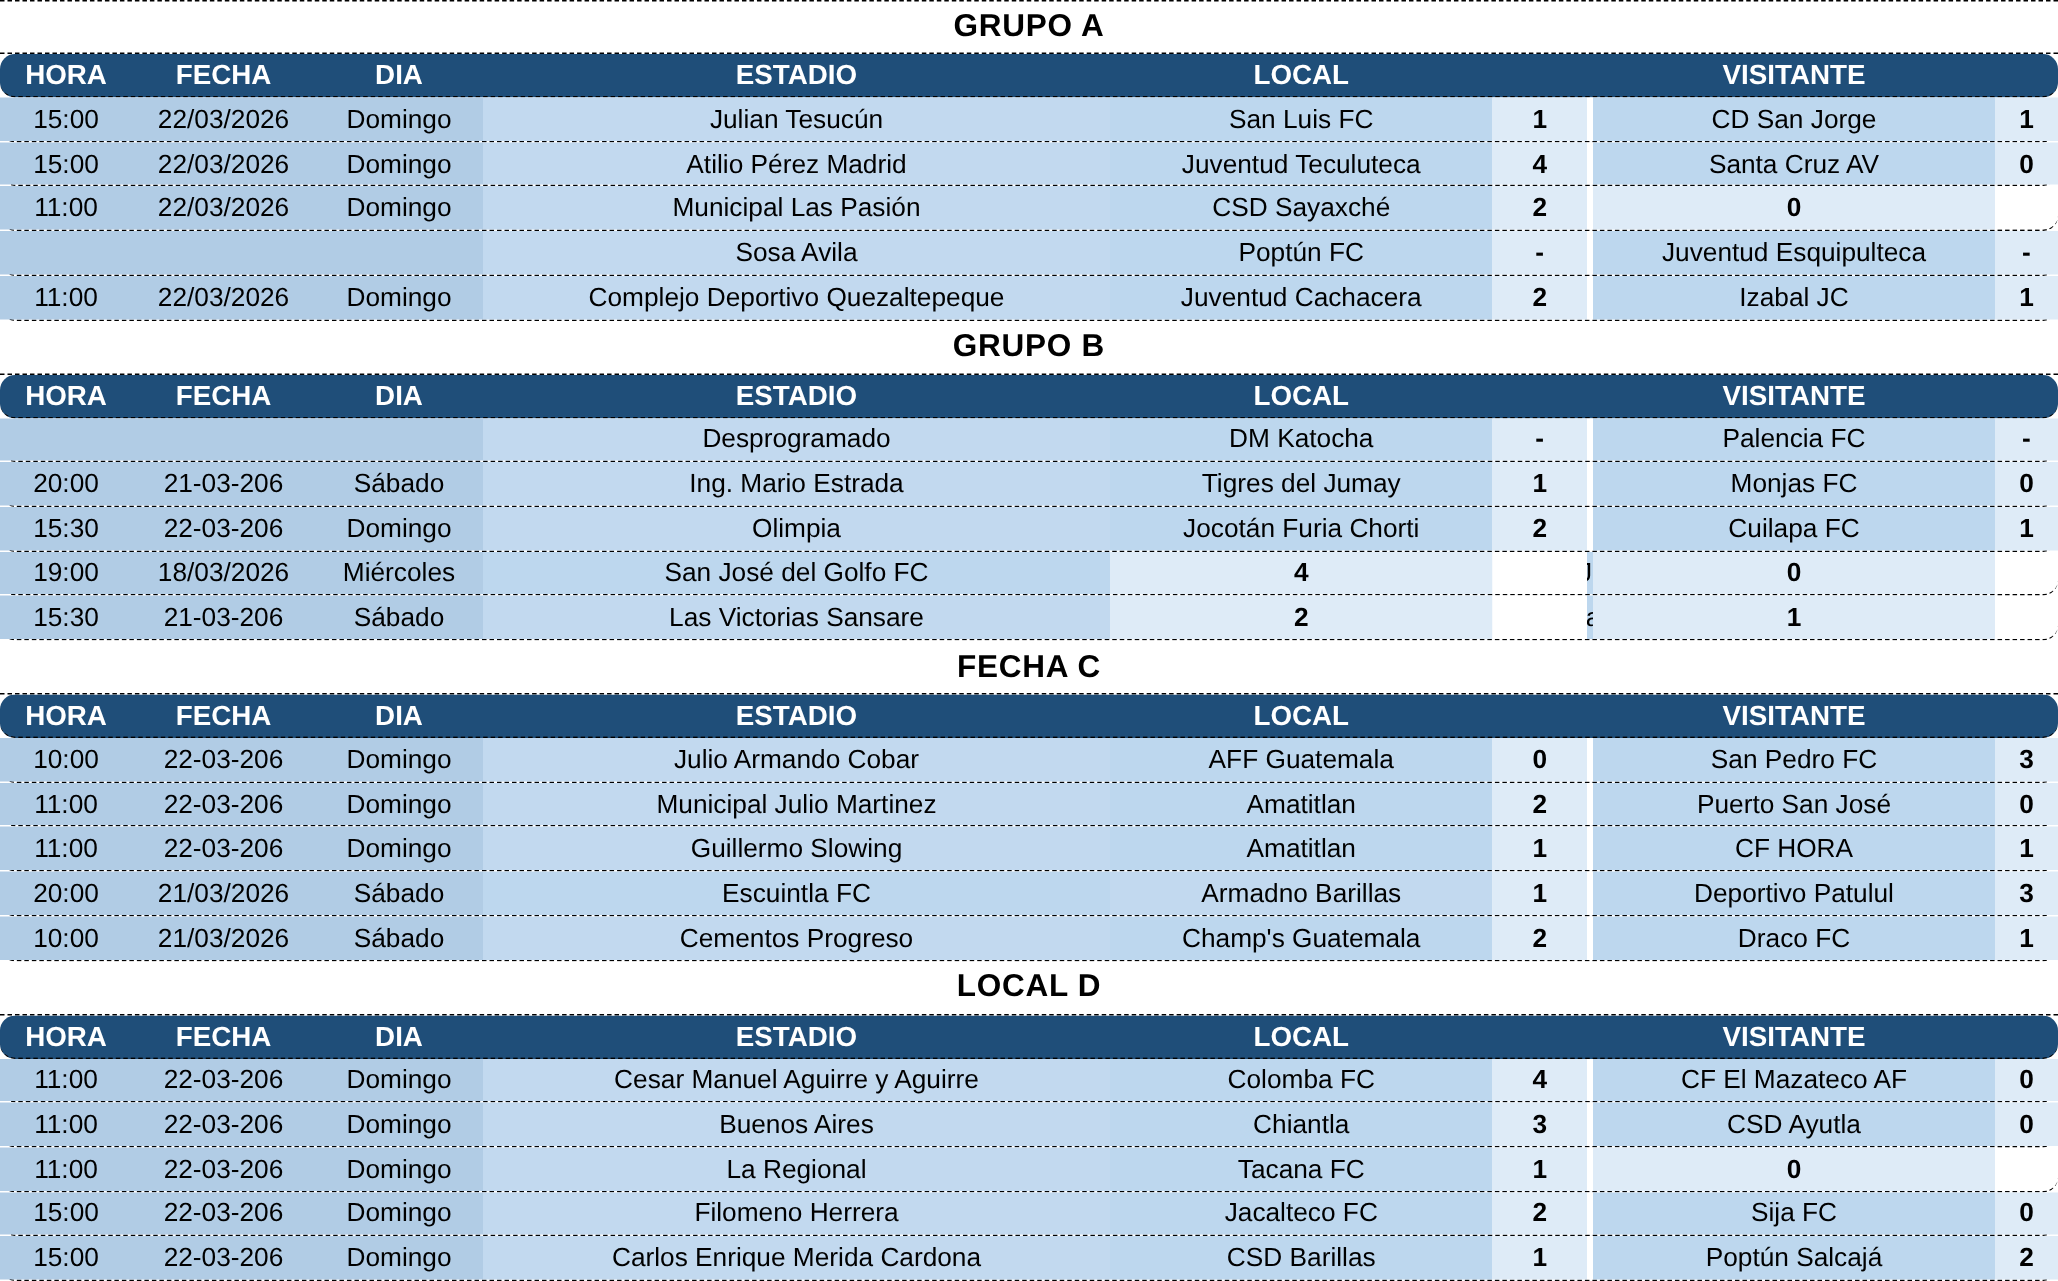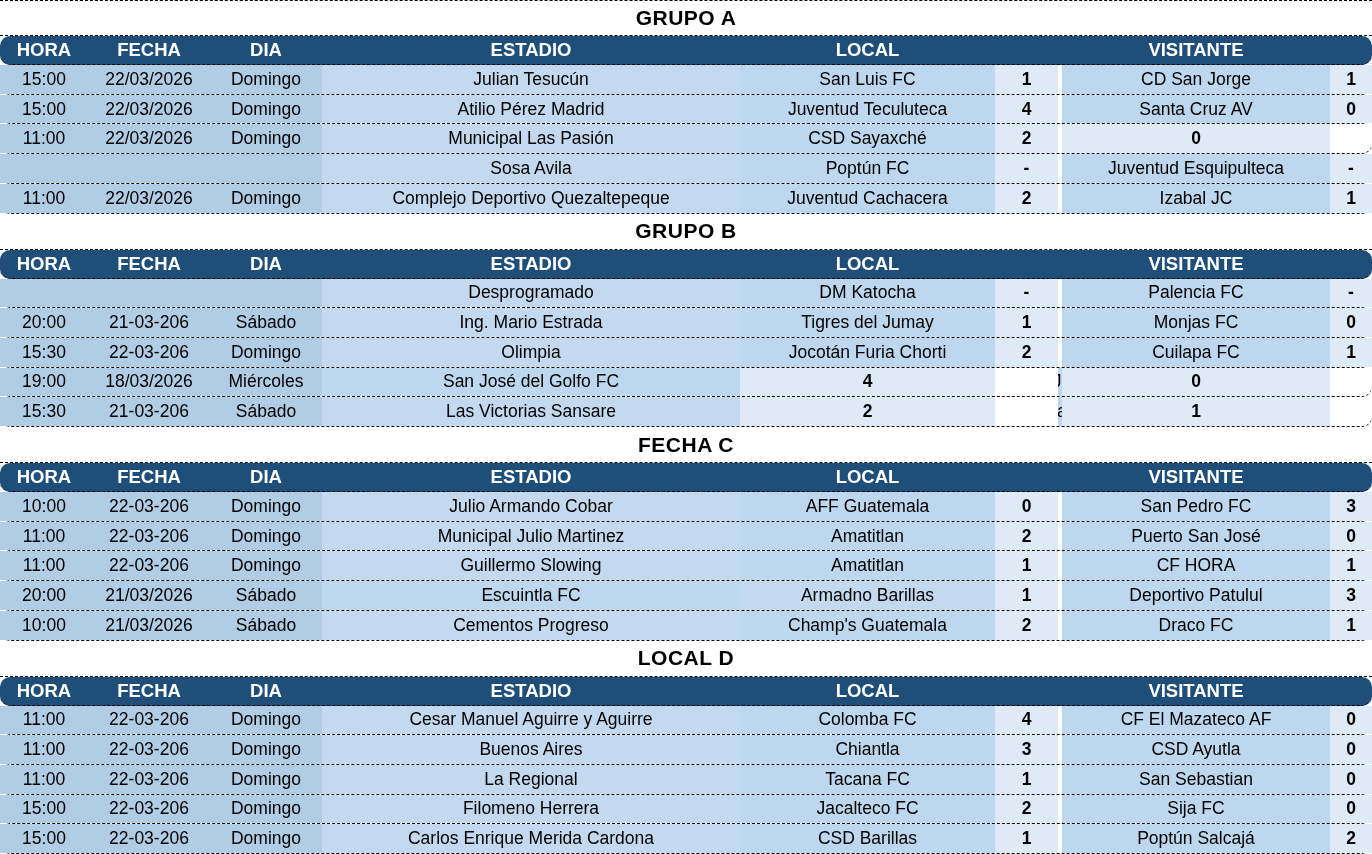--- a/index.html
+++ b/index.html
@@ -335,21 +335,20 @@
   </div>
 
   <div class="grid-row data-row">
     <div class="cell c-hora">11:00</div>
     <div class="cell c-fecha">22-03-206</div>
     <div class="cell c-dia">Domingo</div>
     <div class="cell c-estadio">La Regional</div>
     <div class="cell c-team">Tacana FC</div>
     <div class="cell c-score">1</div>
     <div class="cell c-gap"></div>
-    <div class="cell c-team">San Sebastian</div>
     <div class="cell c-score">0</div>
   </div>
 
   <div class="grid-row data-row">
     <div class="cell c-hora">15:00</div>
     <div class="cell c-fecha">22-03-206</div>
     <div class="cell c-dia">Domingo</div>
     <div class="cell c-estadio">Filomeno Herrera</div>
     <div class="cell c-team">Jacalteco FC</div>
     <div class="cell c-score">2</div>

